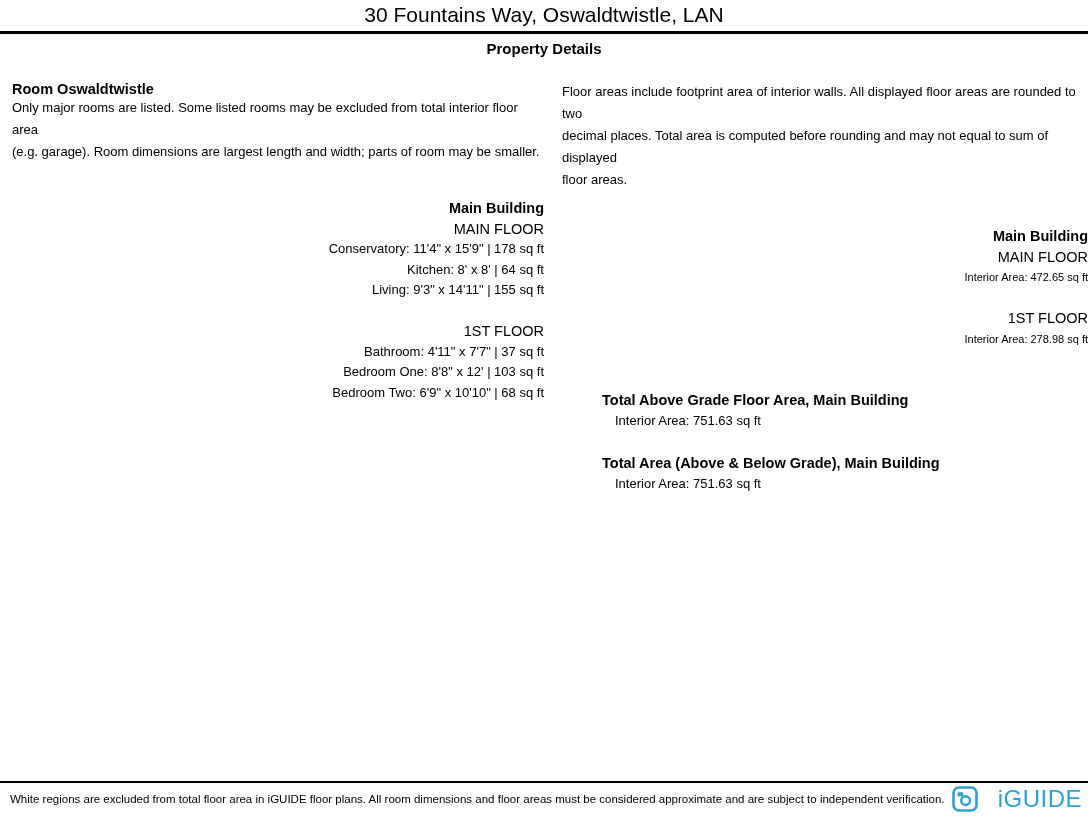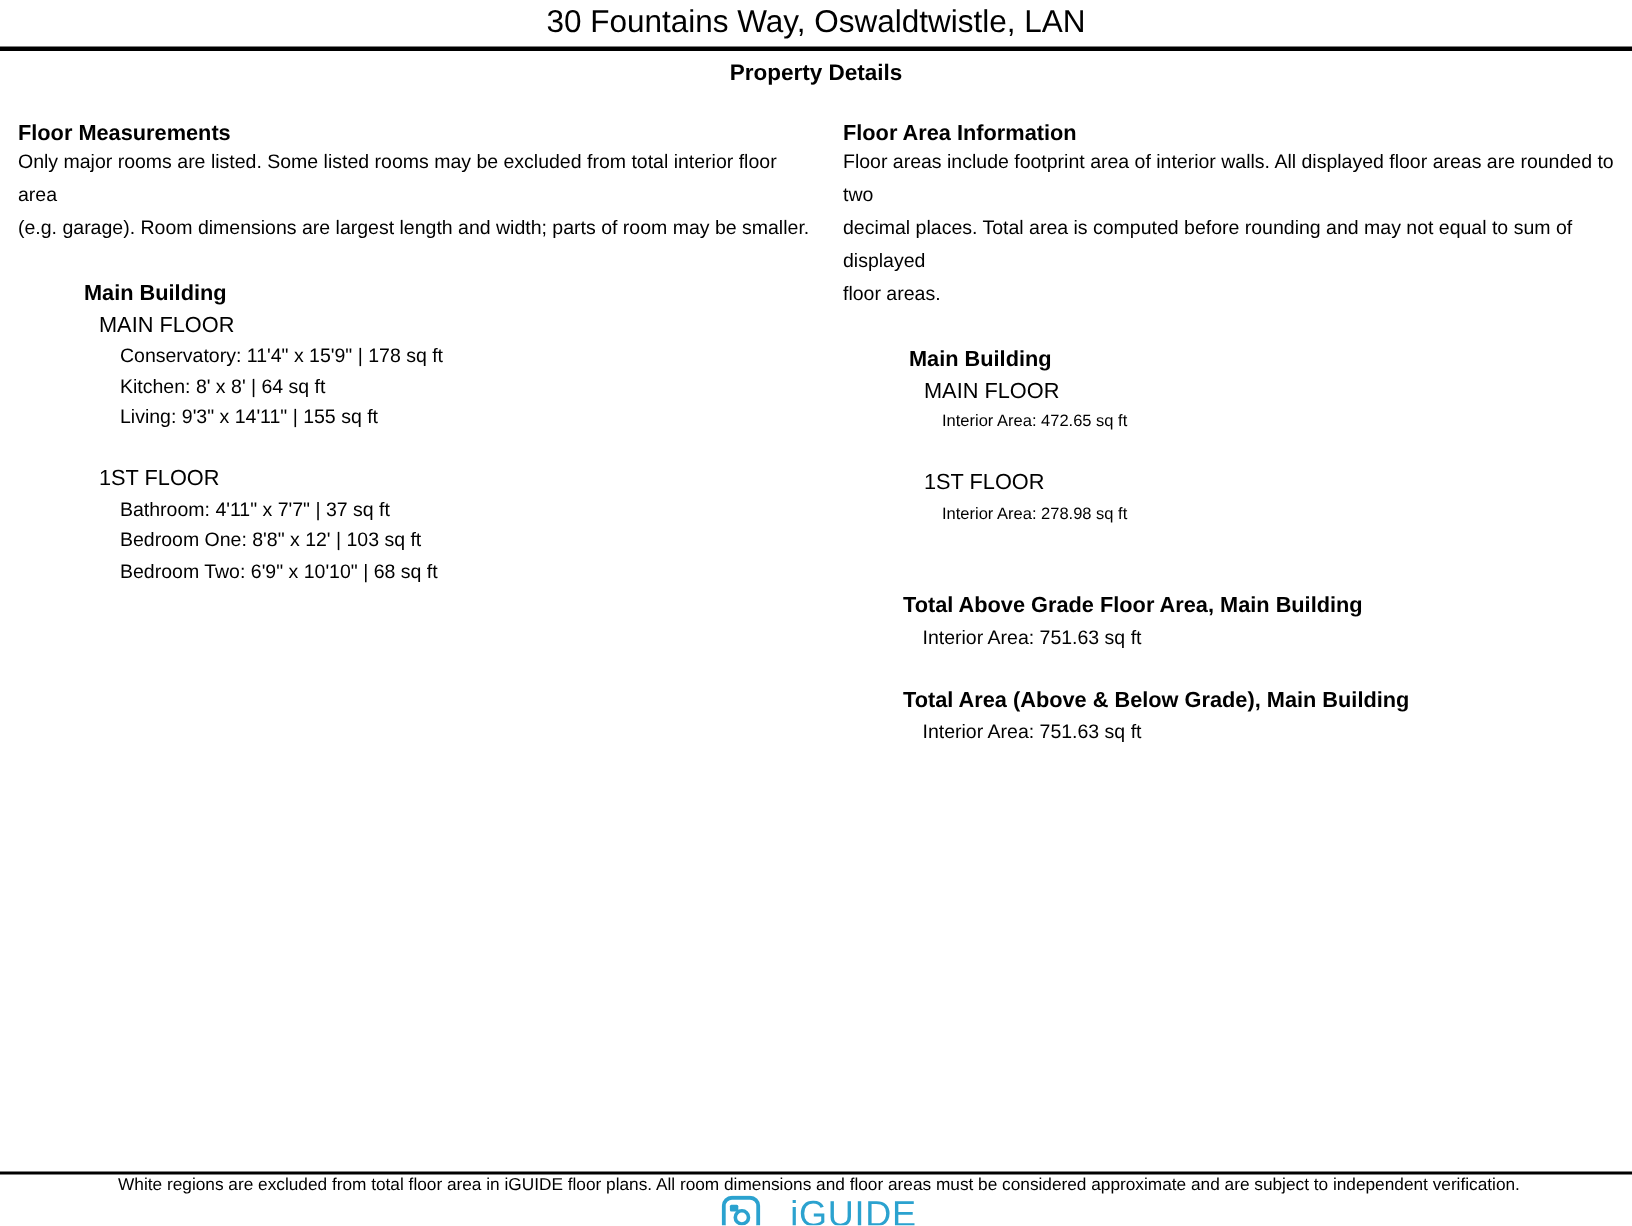--- a/index.html
+++ b/index.html
@@ -47,21 +47,21 @@
   .col-right { padding-left: 18px; }
   .section-heading {
     font-size: 14.5px;
     font-weight: 700;
     line-height: 16px;
   }
   .disclaimer-line {
     font-size: 13px;
     line-height: 22px;
   }
-  .building { margin-top: 23px; }
+  .building { margin-top: 35px; text-align: right; }
   .building-name {
     font-size: 14.5px;
     font-weight: 700;
     line-height: 20.5px;
     margin-left: 44px;
   }
   .floor-name {
     font-size: 14.5px;
     line-height: 20.5px;
     margin-left: 54px;
@@ -94,21 +94,20 @@
   .footer {
     position: absolute;
     left: 0; right: 0; bottom: 0;
     height: 32px;
     border-top: 2px solid #000000;
     display: flex;
     align-items: center;
     justify-content: space-between;
     padding: 0 6px 2px 10px;
     box-sizing: content-box;
-    flex-direction: column;
   }
   .footer-text {
     font-size: 11.5px;
     line-height: 14px;
   }
   .logo {
     display: flex;
     align-items: center;
     gap: 20px;
     color: #2BA2CF;
@@ -125,21 +124,21 @@
 
 <div class="page">
 
   <div class="doc-title">30 Fountains Way, Oswaldtwistle, LAN</div>
   <div class="title-rule"></div>
   <div class="doc-subtitle">Property Details</div>
 
   <div class="columns">
 
     <div class="col col-left">
-      <div class="section-heading">Floor Measurements</div>
+      <div class="section-heading">Room Oswaldtwistle</div>
       <div>
         <div class="disclaimer-line">Only major rooms are listed. Some listed rooms may be excluded from total interior floor area</div>
         <div class="disclaimer-line">(e.g. garage). Room dimensions are largest length and width; parts of room may be smaller.</div>
       </div>
       <div class="building">
         <div class="building-name">Main Building</div>
         <div>
           <div class="floor-name">MAIN FLOOR</div>
           <div class="room-line">Conservatory: 11'4" x 15'9" | 178 sq ft</div>
           <div class="room-line">Kitchen: 8' x 8' | 64 sq ft</div>
@@ -148,21 +147,20 @@
         <div class="gap-top">
           <div class="floor-name">1ST FLOOR</div>
           <div class="room-line">Bathroom: 4'11" x 7'7" | 37 sq ft</div>
           <div class="room-line">Bedroom One: 8'8" x 12' | 103 sq ft</div>
           <div class="room-line">Bedroom Two: 6'9" x 10'10" | 68 sq ft</div>
         </div>
       </div>
     </div>
 
     <div class="col col-right">
-      <div class="section-heading">Floor Area Information</div>
       <div>
         <div class="disclaimer-line">Floor areas include footprint area of interior walls. All displayed floor areas are rounded to two</div>
         <div class="disclaimer-line">decimal places. Total area is computed before rounding and may not equal to sum of displayed</div>
         <div class="disclaimer-line">floor areas.</div>
       </div>
       <div class="building">
         <div class="building-name">Main Building</div>
         <div>
           <div class="floor-name">MAIN FLOOR</div>
           <div class="area-line">Interior Area: 472.65 sq ft</div>

